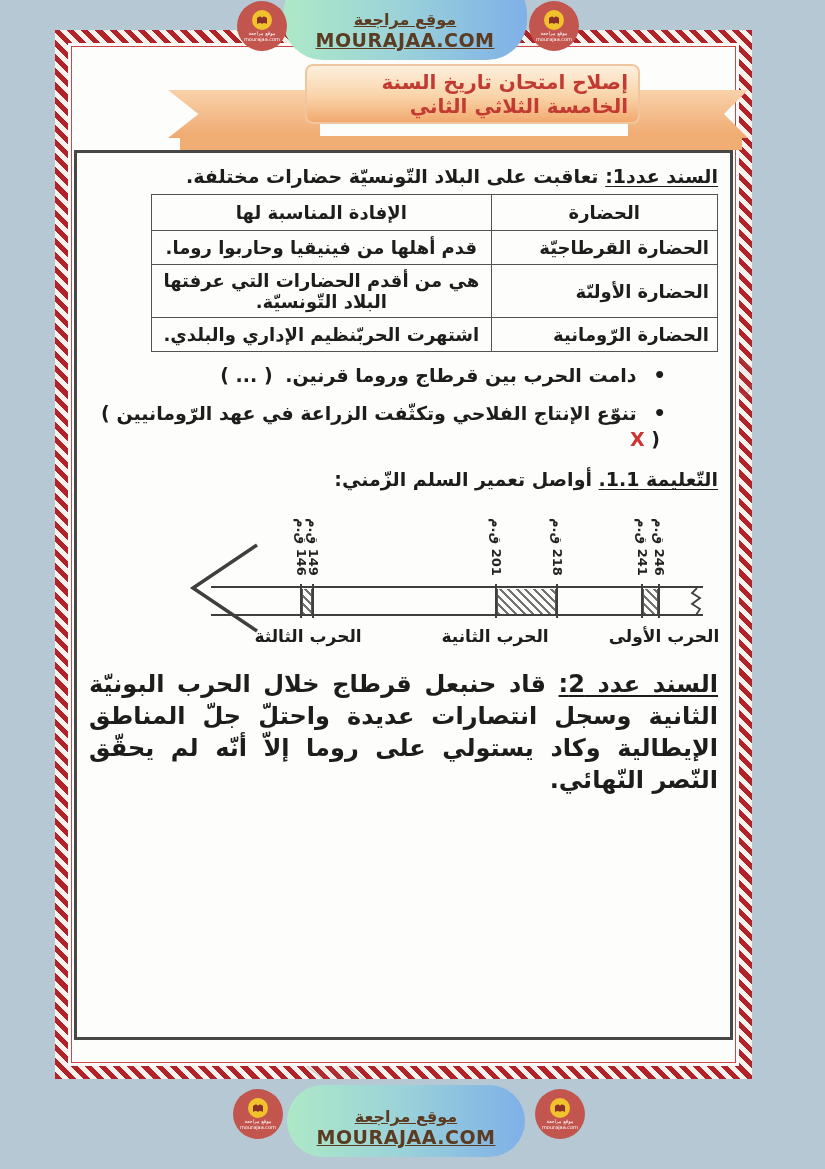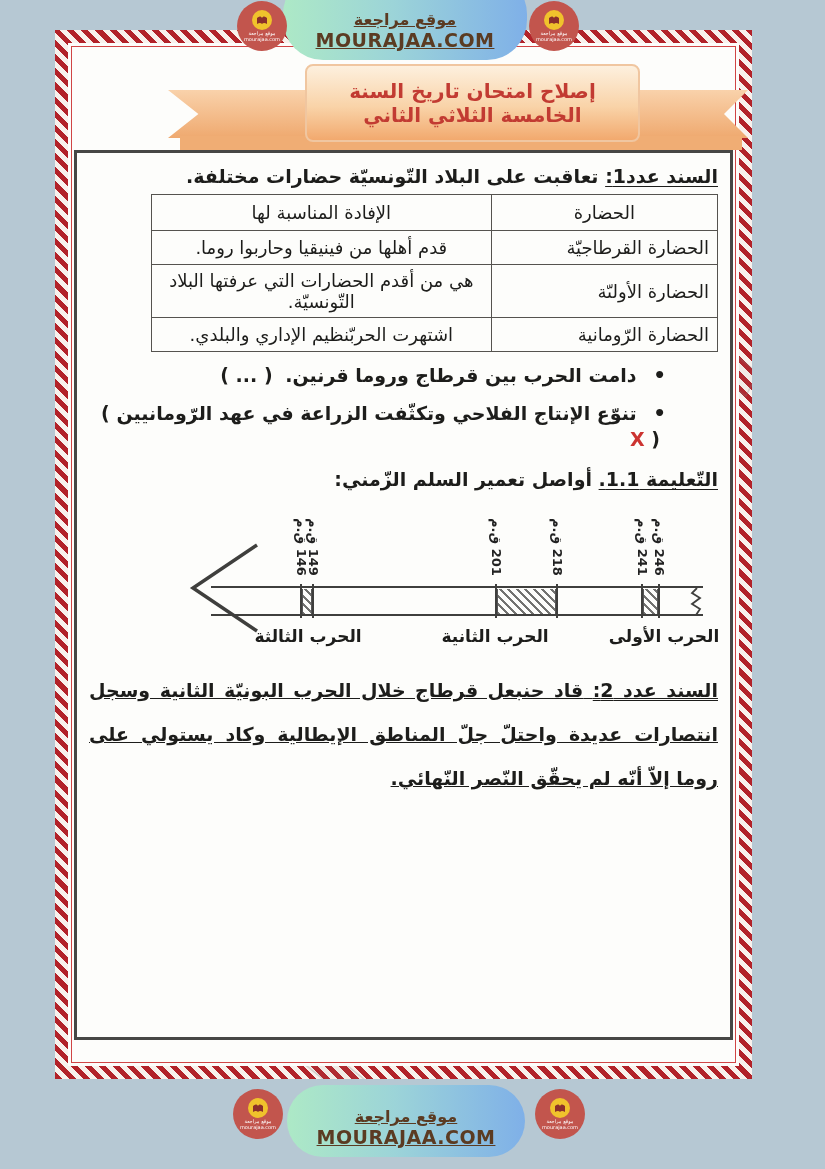--- a/index.html
+++ b/index.html
@@ -60,38 +60,38 @@
   .logo-tiny { font-size: 5px; color: #fff; line-height: 6px; }
   
   .ribbon-tail { position: absolute; background: linear-gradient(#f9d2ab, #efa96f); }
   .ribbon-tail.left  { left: 96px;  top: 43px; width: 152px; height: 48px;
     clip-path: polygon(0 0, 100% 0, 100% 100%, 0 100%, 20% 50%); }
   .ribbon-tail.right { left: 556px; top: 43px; width: 120px; height: 48px;
     clip-path: polygon(0 0, 100% 0, 80% 50%, 100% 100%, 0 100%); }
   .ribbon-strip { position: absolute; left: 108px; top: 89px; width: 562px; height: 14px;
     background: #f0ad74; }
   .ribbon-center {
-    position: absolute; left: 233px; top: 17px; width: 335px; height: 78px;
+    position: absolute; left: 233px; top: 17px; width: 335px; height: 60px;
     background: linear-gradient(#fdf0de 0%, #f9d3a8 55%, #f2a96e 100%);
     border: 2px solid #f0c6a0; border-radius: 8px;
-    display: flex; align-items: center; justify-content: center; text-align: center;
+    display: flex; align-items: center; justify-content: center; text-align: right;
     padding: 4px 10px; z-index: 2;
   }
   .ribbon-center span { font-size: 20px; font-weight: bold; color: #c23b32; direction: rtl; }
   
   .content-box {
     position: absolute; left: 2px; top: 103px; width: 659px; height: 890px;
     border: 3px solid #474745; background: transparent;
     padding: 8px 12px 0; direction: rtl; z-index: 1;
   }
   .line { font-size: 19px; font-weight: bold; color: #1d1d1b; line-height: 30px; margin-bottom: 2px; }
   .u { text-decoration: underline; text-underline-offset: 3px; text-align: center; }
   
   .civ-table { border-collapse: collapse; width: calc(100% - 62px); margin: 3px 0 10px; }
-  .civ-table td { border: 1.8px solid #55534f; font-weight: normal; font-size: 18px; color: #1d1d1b; }
+  .civ-table td { border: 1.8px solid #55534f; font-weight: bold; font-size: 18px; color: #1d1d1b; }
   .civ-table .civ-col { width: 40%; text-align: right; padding: 5px 8px; height: 34px; }
   .civ-table .info-col { width: 60%; text-align: center; padding: 5px 6px; }
   .civ-table .th { text-align: center; height: 36px; }
   .answer { color: #cc3431; }
   
   .statements { list-style: none; margin: 4px 52px 6px 0; }
   .statements li { font-size: 19px; font-weight: bold; color: #1d1d1b; margin-bottom: 12px; line-height: 26px; }
   .statements li::before { content: "•"; margin-left: 10px; font-size: 20px; }
   .mark { font-weight: bold; padding-right: 6px; unicode-bidi: isolate; }
   .mark .red { color: #cc3431; }
@@ -103,22 +103,22 @@
   .tick { position: absolute; top: 74px; width: 2px; height: 34px; background: #3f3f3d; }
   .hatch { position: absolute; top: 79px; height: 25px;
     background: repeating-linear-gradient(45deg, rgba(90,90,88,.85) 0 2px, transparent 2px 6px);
     border-left: 1px solid #555; border-right: 1px solid #555; }
   .tl-date { position: absolute; top: 8px; font-size: 13px; font-weight: bold; color: #222;
     direction: rtl; white-space: nowrap; transform: rotate(90deg); transform-origin: 0 0; }
   .war { position: absolute; top: 116px; width: 120px; text-align: center;
     font-size: 17px; font-weight: bold; color: #1d1d1b; direction: rtl; }
   .squiggle { position: absolute; left: 601px; top: 78px; }
   
-  .para { font-size: 19px; font-weight: bold; color: #1d1d1b; line-height: 44px;
-    text-align: justify; margin-top: 6px; text-decoration: underline; }
+  .para { font-size: 24px; font-weight: bold; color: #1d1d1b; line-height: 32px;
+    text-align: justify; margin-top: 6px; }
 </style>
 </head>
 <body>
 
 <div class="page">
   <div class="wm-layer">
     <div class="wm-big">mektabeti</div>
   <div class="wm-tile" style="left: 38px; top: 108px;">
         <div><span class="wm-word">مكتبتي</span><span class="wm-swoosh"></span></div>
         <div class="wm-line"></div>

